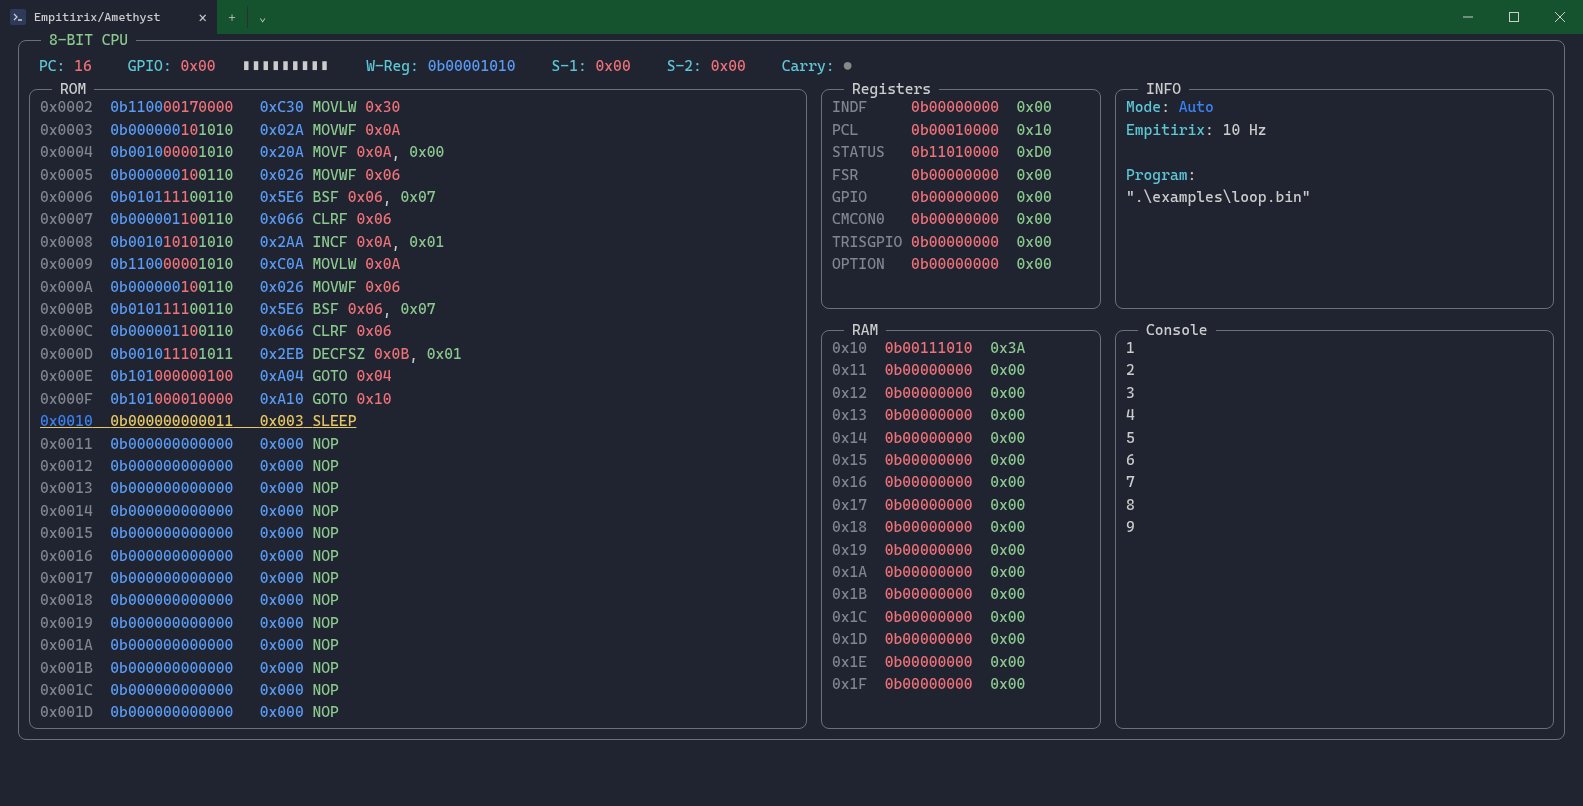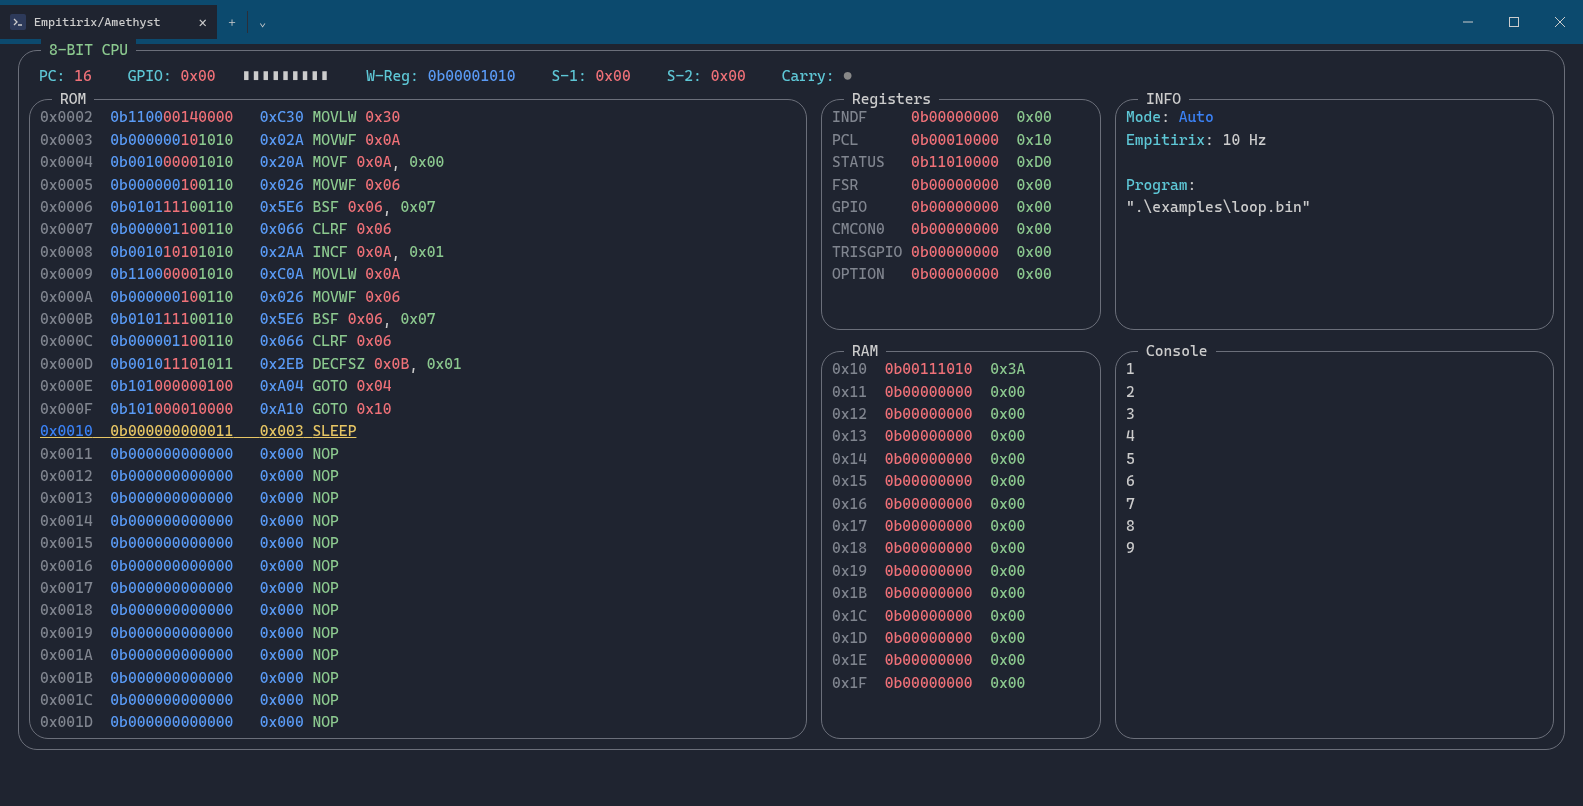--- a/index.html
+++ b/index.html
@@ -7,42 +7,42 @@
     background:#1f2430;
     color:#cccccc;
     font-family:"Cascadia Mono","Consolas",monospace;
     font-size:15px;
     line-height:22.4px;
     overflow:hidden;
     width:1583px; height:806px;
   }
   
   .titlebar {
-    height:44px; background:#0c4a6e; display:flex; align-items:center;
+    height:34px; background:#14532d; display:flex; align-items:center;
     font-size:12px; color:#cccccc;
   }
   .tab {
     display:flex; align-items:center; gap:8px;
     background:#1f2430; height:34px; padding:0 10px 0 10px;
   }
   .tab-icon { width:16px; height:16px; background:#2d3a5a; display:flex;align-items:center;justify-content:center;border-radius:2px;}
   .tab-icon svg{width:10px;height:10px;}
   .tab-close { margin-left:30px; color:#ccc; font-size:14px;}
   .tb-btn { width:30px; text-align:center; color:#ccc;}
   .tb-right { margin-left:auto; display:flex; }
   .win-btn { width:46px; height:34px; display:flex;align-items:center;justify-content:center;color:#ccc;}
   .win-btn svg{width:10px;height:10px;stroke:#ccc;stroke-width:1;fill:none;}
 
   
   .content { padding:6px 18px 6px 18px; }
 
   
   .box {
     border:1px solid #6b6f7a;
-    border-radius:19px;
+    border-radius:8px;
     position:relative;
     padding:6px 10px 4px 10px;
   }
   .box>.legend {
     position:absolute; top:-12px; left:22px;
     background:#1f2430; padding:0 8px;
     color:#cccccc;
   }
 
   .outer-legend { color:#8cc98f !important; }
@@ -127,21 +127,21 @@
       <span><span class="c-cyan">S-1:</span> <span class="c-red">0x00</span></span>
       <span><span class="c-cyan">S-2:</span> <span class="c-red">0x00</span></span>
       <span><span class="c-cyan">Carry:</span> <span class="dot">●</span></span>
     </div>
 
     <div class="grid">
 
       <div class="box" id="box-rom">
         <span class="legend">ROM</span>
         <div id="rom-body">
-            <div class="romrow"><span class="c-dim">0x0002</span>  <span class="c-blue">0b1100</span><span class="c-red">00140000</span>   <span class="c-blue">0xC30</span> <span class="c-green">MOVLW</span> <span class="c-red">0x30</span></div>
+            <div class="romrow"><span class="c-dim">0x0002</span>  <span class="c-blue">0b1100</span><span class="c-red">00170000</span>   <span class="c-blue">0xC30</span> <span class="c-green">MOVLW</span> <span class="c-red">0x30</span></div>
             <div class="romrow"><span class="c-dim">0x0003</span>  <span class="c-blue">0b000000</span><span class="c-red">10</span><span class="c-green">1010</span>   <span class="c-blue">0x02A</span> <span class="c-green">MOVWF</span> <span class="c-red">0x0A</span></div>
             <div class="romrow"><span class="c-dim">0x0004</span>  <span class="c-blue">0b0010</span><span class="c-red">0000</span><span class="c-green">1010</span>   <span class="c-blue">0x20A</span> <span class="c-green">MOVF</span> <span class="c-red">0x0A</span><span class="c-white">, </span><span class="c-green">0x00</span></div>
             <div class="romrow"><span class="c-dim">0x0005</span>  <span class="c-blue">0b000000</span><span class="c-red">10</span><span class="c-green">0110</span>   <span class="c-blue">0x026</span> <span class="c-green">MOVWF</span> <span class="c-red">0x06</span></div>
             <div class="romrow"><span class="c-dim">0x0006</span>  <span class="c-blue">0b0101</span><span class="c-red">111</span><span class="c-green">00110</span>   <span class="c-blue">0x5E6</span> <span class="c-green">BSF</span> <span class="c-red">0x06</span><span class="c-white">, </span><span class="c-green">0x07</span></div>
             <div class="romrow"><span class="c-dim">0x0007</span>  <span class="c-blue">0b000001</span><span class="c-red">10</span><span class="c-green">0110</span>   <span class="c-blue">0x066</span> <span class="c-green">CLRF</span> <span class="c-red">0x06</span></div>
             <div class="romrow"><span class="c-dim">0x0008</span>  <span class="c-blue">0b0010</span><span class="c-red">1010</span><span class="c-green">1010</span>   <span class="c-blue">0x2AA</span> <span class="c-green">INCF</span> <span class="c-red">0x0A</span><span class="c-white">, </span><span class="c-green">0x01</span></div>
             <div class="romrow"><span class="c-dim">0x0009</span>  <span class="c-blue">0b1100</span><span class="c-red">0000</span><span class="c-green">1010</span>   <span class="c-blue">0xC0A</span> <span class="c-green">MOVLW</span> <span class="c-red">0x0A</span></div>
             <div class="romrow"><span class="c-dim">0x000A</span>  <span class="c-blue">0b000000</span><span class="c-red">10</span><span class="c-green">0110</span>   <span class="c-blue">0x026</span> <span class="c-green">MOVWF</span> <span class="c-red">0x06</span></div>
             <div class="romrow"><span class="c-dim">0x000B</span>  <span class="c-blue">0b0101</span><span class="c-red">111</span><span class="c-green">00110</span>   <span class="c-blue">0x5E6</span> <span class="c-green">BSF</span> <span class="c-red">0x06</span><span class="c-white">, </span><span class="c-green">0x07</span></div>
             <div class="romrow"><span class="c-dim">0x000C</span>  <span class="c-blue">0b000001</span><span class="c-red">10</span><span class="c-green">0110</span>   <span class="c-blue">0x066</span> <span class="c-green">CLRF</span> <span class="c-red">0x06</span></div>
@@ -194,20 +194,21 @@
             <div class="ramrow"><span class="c-dim">0x10</span>  <span class="c-red">0b00111010</span>  <span class="c-green">0x3A</span></div>
             <div class="ramrow"><span class="c-dim">0x11</span>  <span class="c-red">0b00000000</span>  <span class="c-green">0x00</span></div>
             <div class="ramrow"><span class="c-dim">0x12</span>  <span class="c-red">0b00000000</span>  <span class="c-green">0x00</span></div>
             <div class="ramrow"><span class="c-dim">0x13</span>  <span class="c-red">0b00000000</span>  <span class="c-green">0x00</span></div>
             <div class="ramrow"><span class="c-dim">0x14</span>  <span class="c-red">0b00000000</span>  <span class="c-green">0x00</span></div>
             <div class="ramrow"><span class="c-dim">0x15</span>  <span class="c-red">0b00000000</span>  <span class="c-green">0x00</span></div>
             <div class="ramrow"><span class="c-dim">0x16</span>  <span class="c-red">0b00000000</span>  <span class="c-green">0x00</span></div>
             <div class="ramrow"><span class="c-dim">0x17</span>  <span class="c-red">0b00000000</span>  <span class="c-green">0x00</span></div>
             <div class="ramrow"><span class="c-dim">0x18</span>  <span class="c-red">0b00000000</span>  <span class="c-green">0x00</span></div>
             <div class="ramrow"><span class="c-dim">0x19</span>  <span class="c-red">0b00000000</span>  <span class="c-green">0x00</span></div>
+            <div class="ramrow"><span class="c-dim">0x1A</span>  <span class="c-red">0b00000000</span>  <span class="c-green">0x00</span></div>
             <div class="ramrow"><span class="c-dim">0x1B</span>  <span class="c-red">0b00000000</span>  <span class="c-green">0x00</span></div>
             <div class="ramrow"><span class="c-dim">0x1C</span>  <span class="c-red">0b00000000</span>  <span class="c-green">0x00</span></div>
             <div class="ramrow"><span class="c-dim">0x1D</span>  <span class="c-red">0b00000000</span>  <span class="c-green">0x00</span></div>
             <div class="ramrow"><span class="c-dim">0x1E</span>  <span class="c-red">0b00000000</span>  <span class="c-green">0x00</span></div>
             <div class="ramrow"><span class="c-dim">0x1F</span>  <span class="c-red">0b00000000</span>  <span class="c-green">0x00</span></div>
           </div>
       </div>
 
       <div class="box" id="box-con">
         <span class="legend">Console</span>

